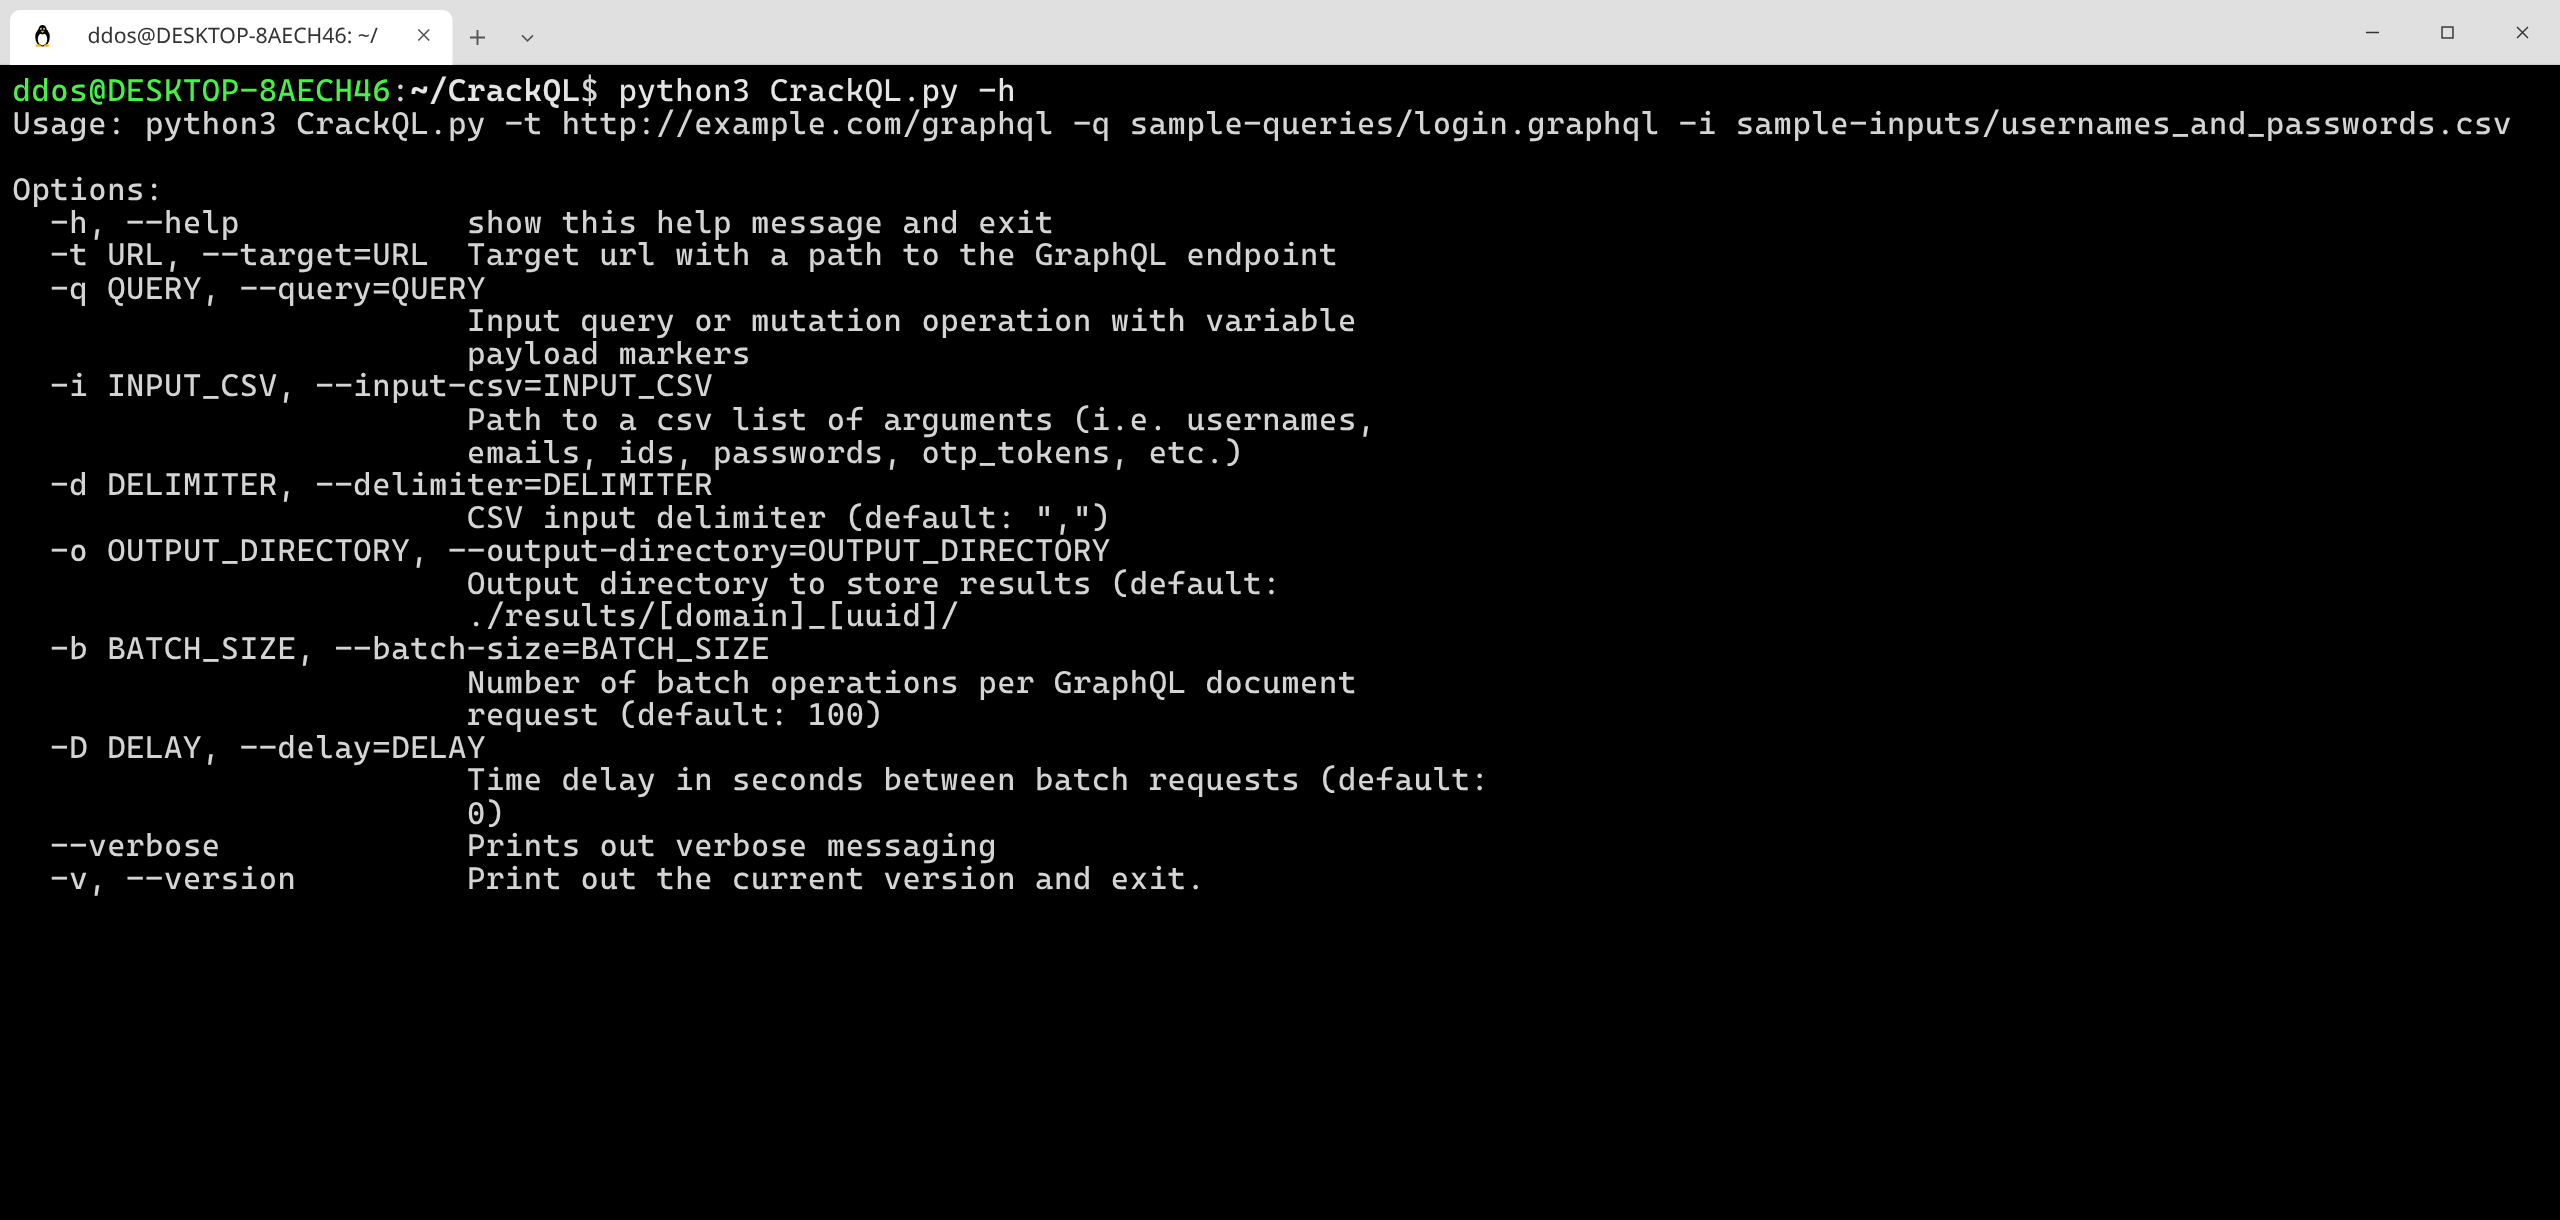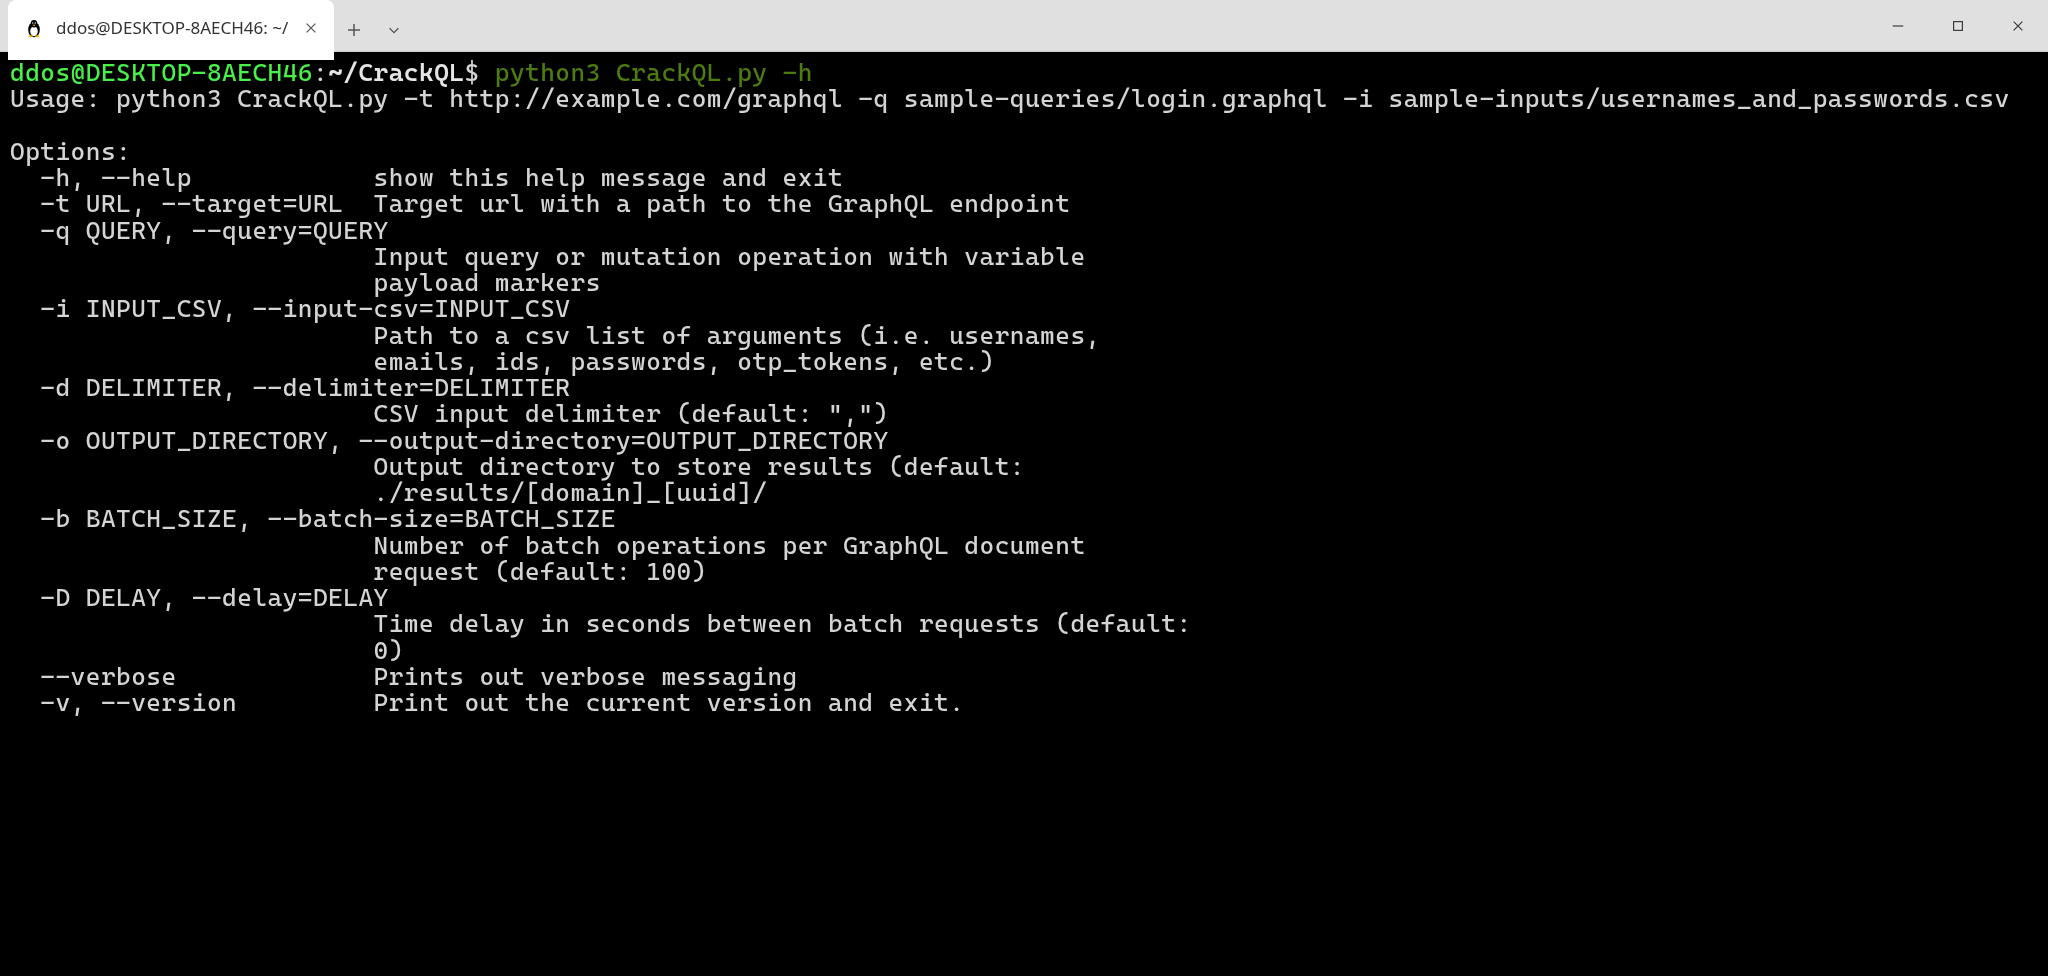--- a/index.html
+++ b/index.html
@@ -21,25 +21,25 @@
     }
     .titlebar-left {
       display: flex;
       align-items: center;
       height: 100%;
     }
     .tab {
       display: flex;
       align-items: center;
       background: #fff;
-      height: 60px;
+      height: 44px;
       margin-top: 8px;
       padding: 0 12px 4px 16px;
       border-radius: 8px 8px 0 0;
-      gap: 12px;
+      gap: 26px;
       min-width: 280px;
     }
     .tab-icon {
       width: 20px;
       height: 20px;
       display: flex;
       align-items: center;
       justify-content: center;
     }
     .tab-title {
@@ -96,21 +96,21 @@
       font-size: 25px;
       line-height: 1.05;
       letter-spacing: 0.5px;
       height: calc(100% - 52px);
       white-space: pre-wrap;
     }
     .prompt-user { color: #4af04a; font-weight: 400; }
     .prompt-path { color: #e5e5e5; font-weight: 600; }
     .prompt-sep { color: #d4d4d4; }
     .prompt-dollar { color: #d4d4d4; }
-    .cmd-text { color: #4d7c0f; }
+    .cmd-text { color: #e5e5e5; }
   </style>
 </head>
 <body>
 
 <div class="titlebar">
   <div class="titlebar-left">
     <div class="tab">
       <span class="tab-icon">
         <svg viewBox="0 0 24 24" width="20" height="20">
           <ellipse cx="12" cy="14" rx="7" ry="9" fill="#000"></ellipse>

